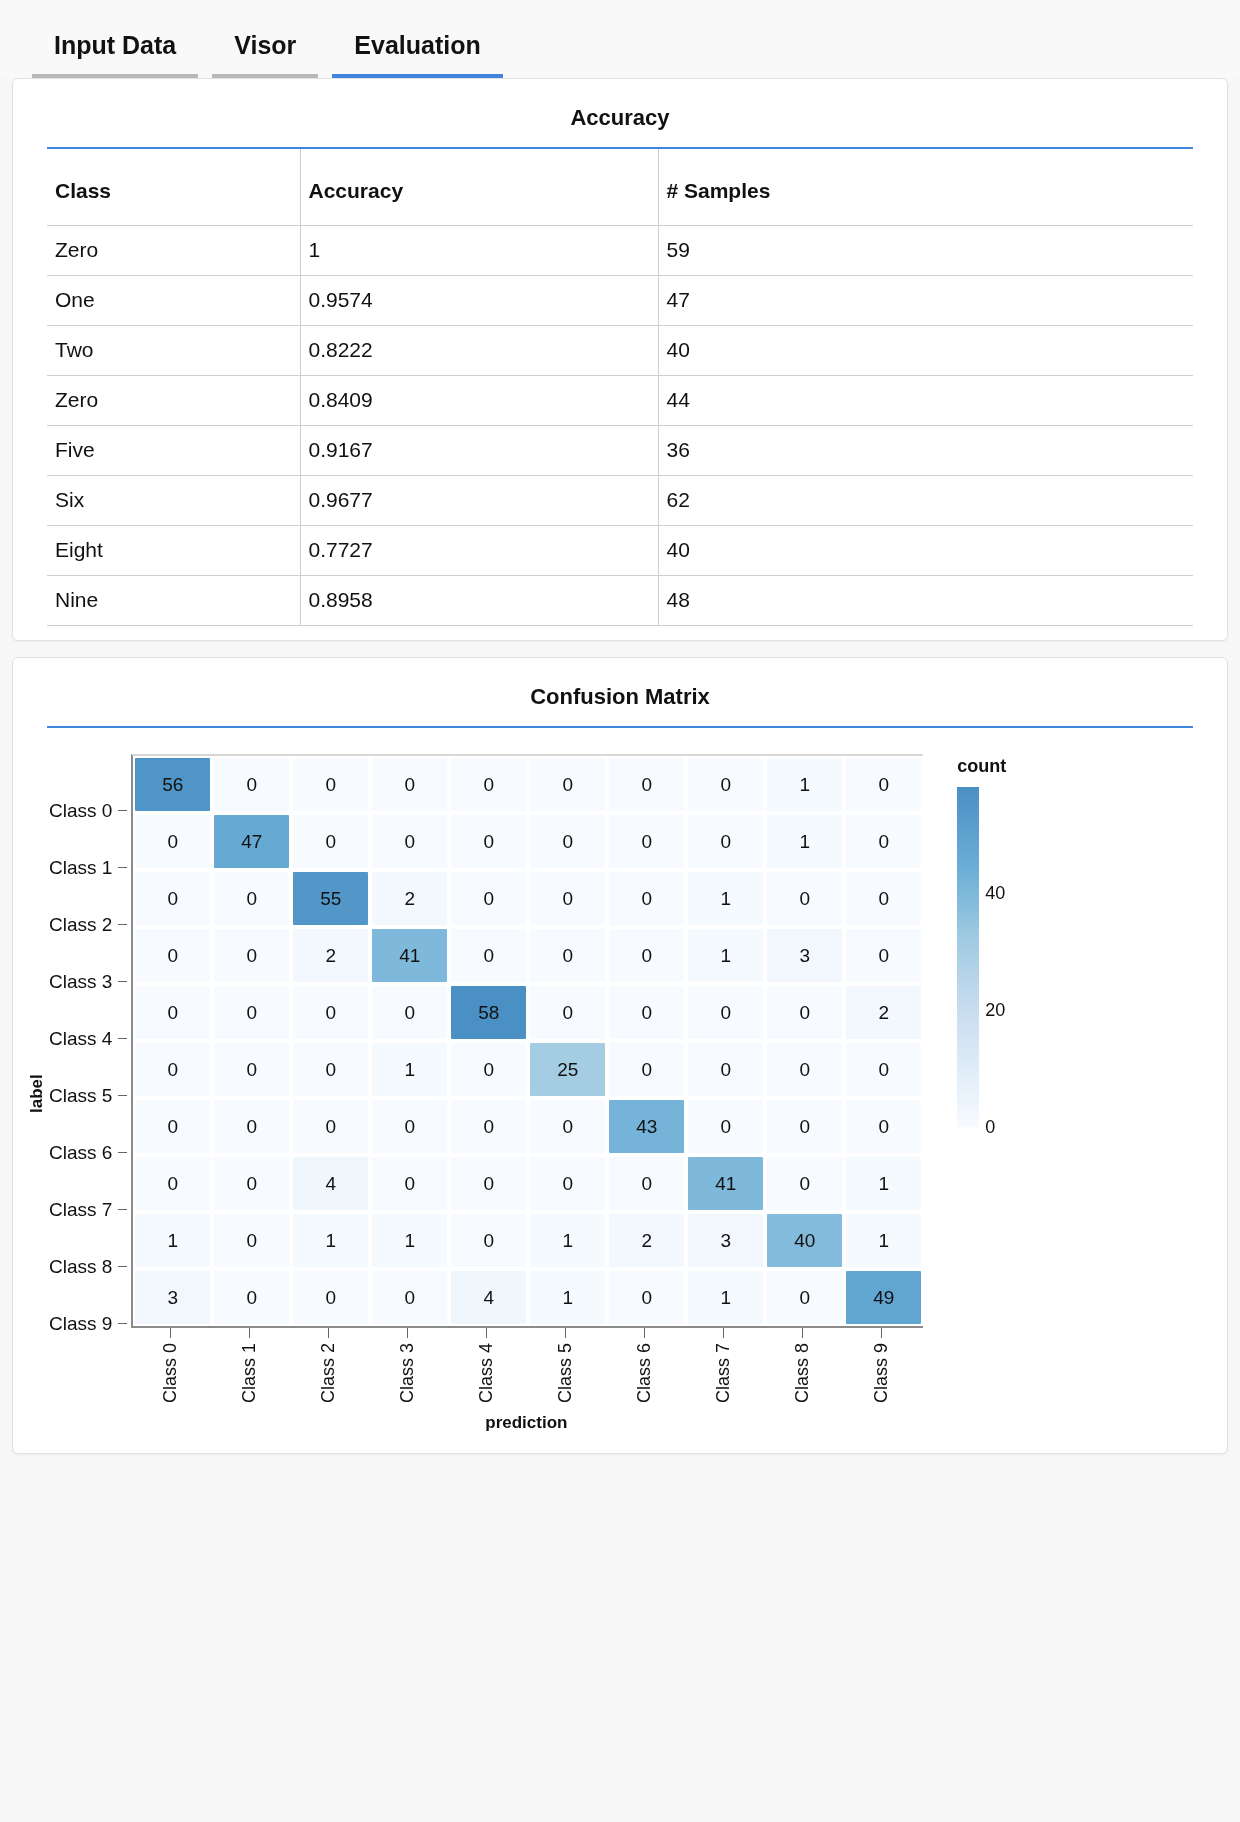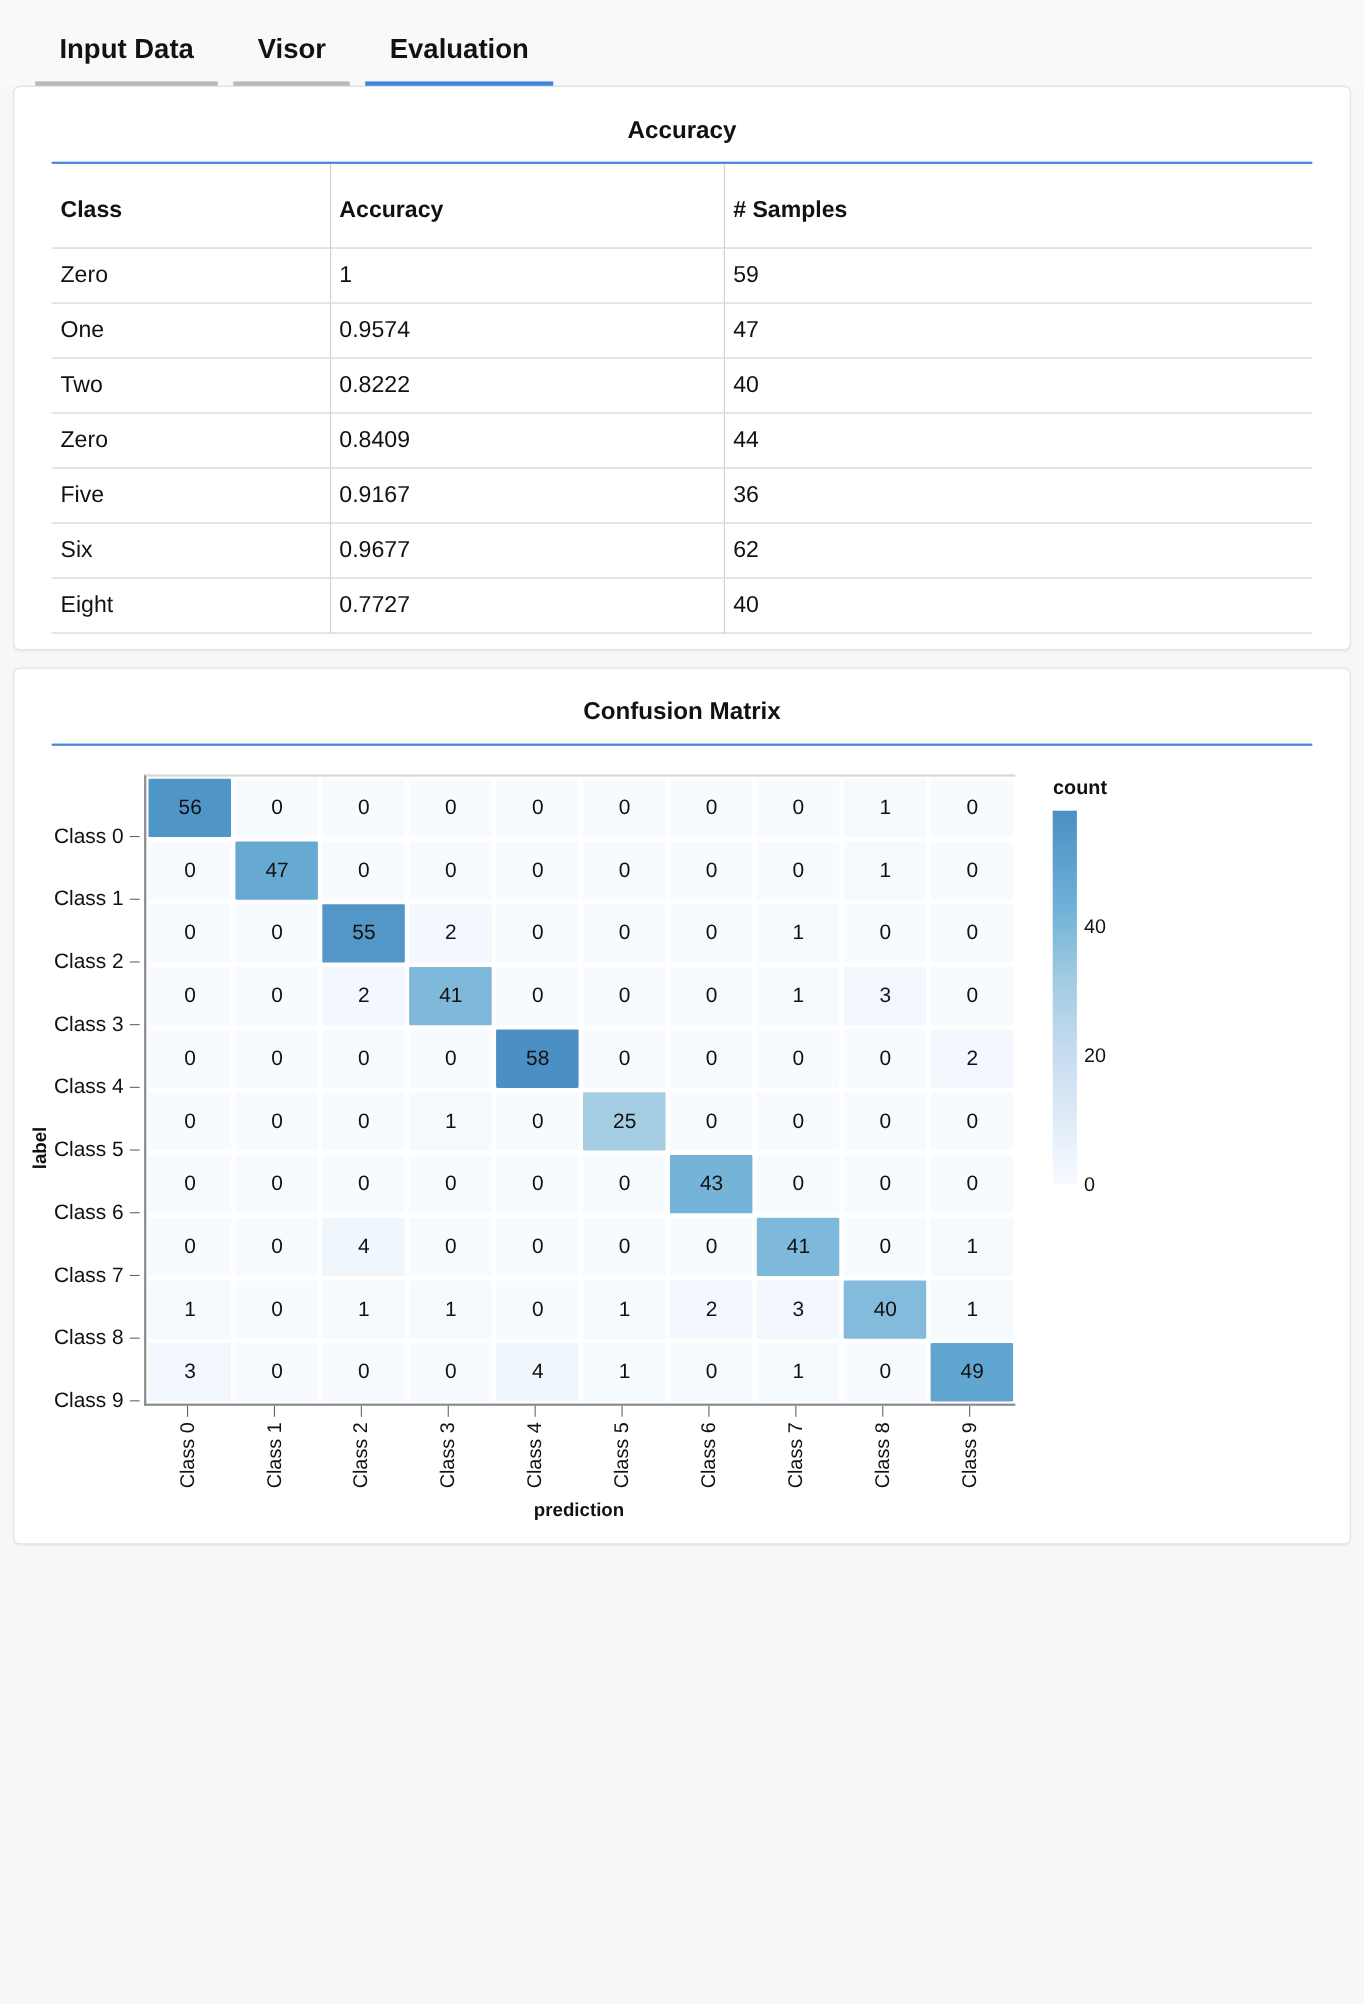--- a/index.html
+++ b/index.html
@@ -254,20 +254,25 @@
         <tr>
           <td>Six</td>
           <td>0.9677</td>
           <td>62</td>
         </tr>
         <tr>
           <td>Eight</td>
           <td>0.7727</td>
           <td>40</td>
         </tr>
+        <tr>
+          <td>Nine</td>
+          <td>0.8958</td>
+          <td>48</td>
+        </tr>
       </tbody>
   </table>
 </div>
 
 <div class="card">
   <div class="card-title">Confusion Matrix</div>
   <div class="card-rule"></div>
 
   <div class="cm-wrap">
     <div class="cm-ylabel">label</div>

